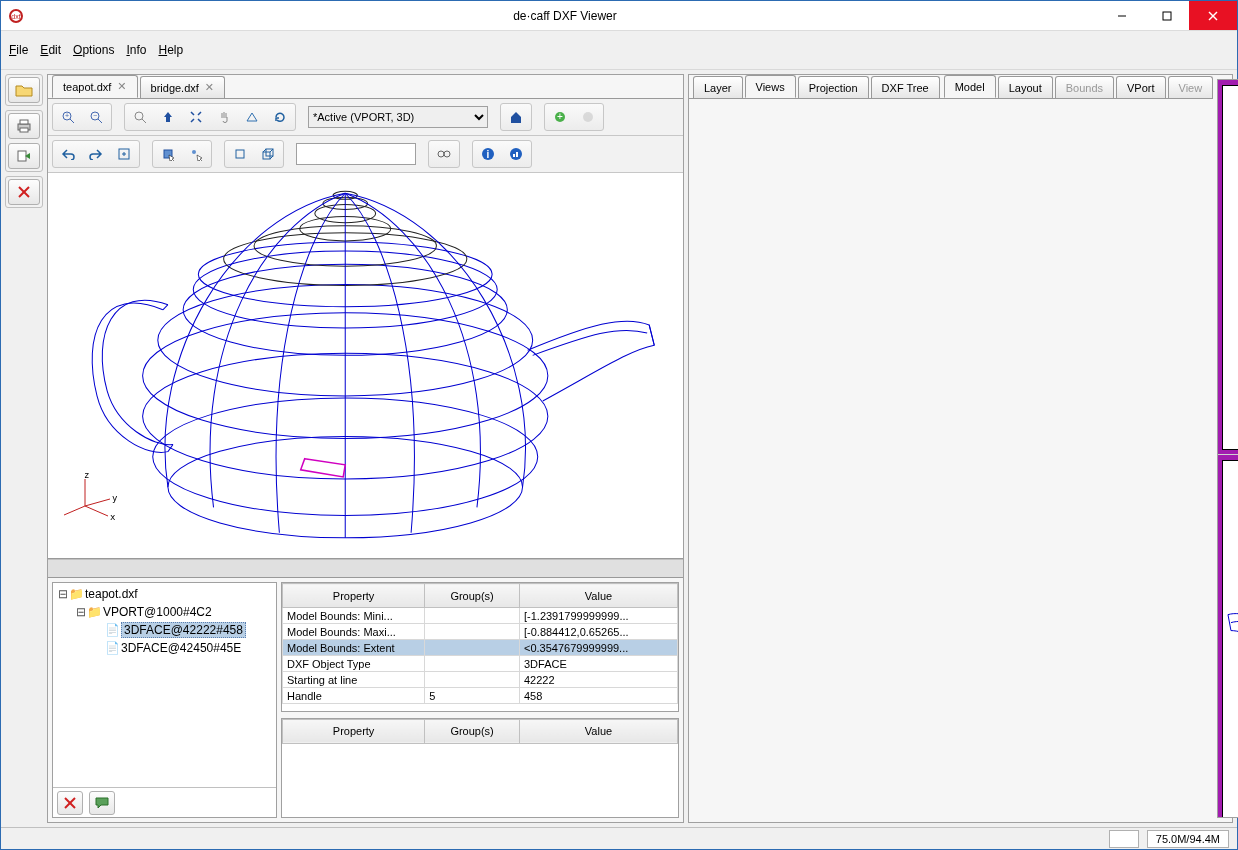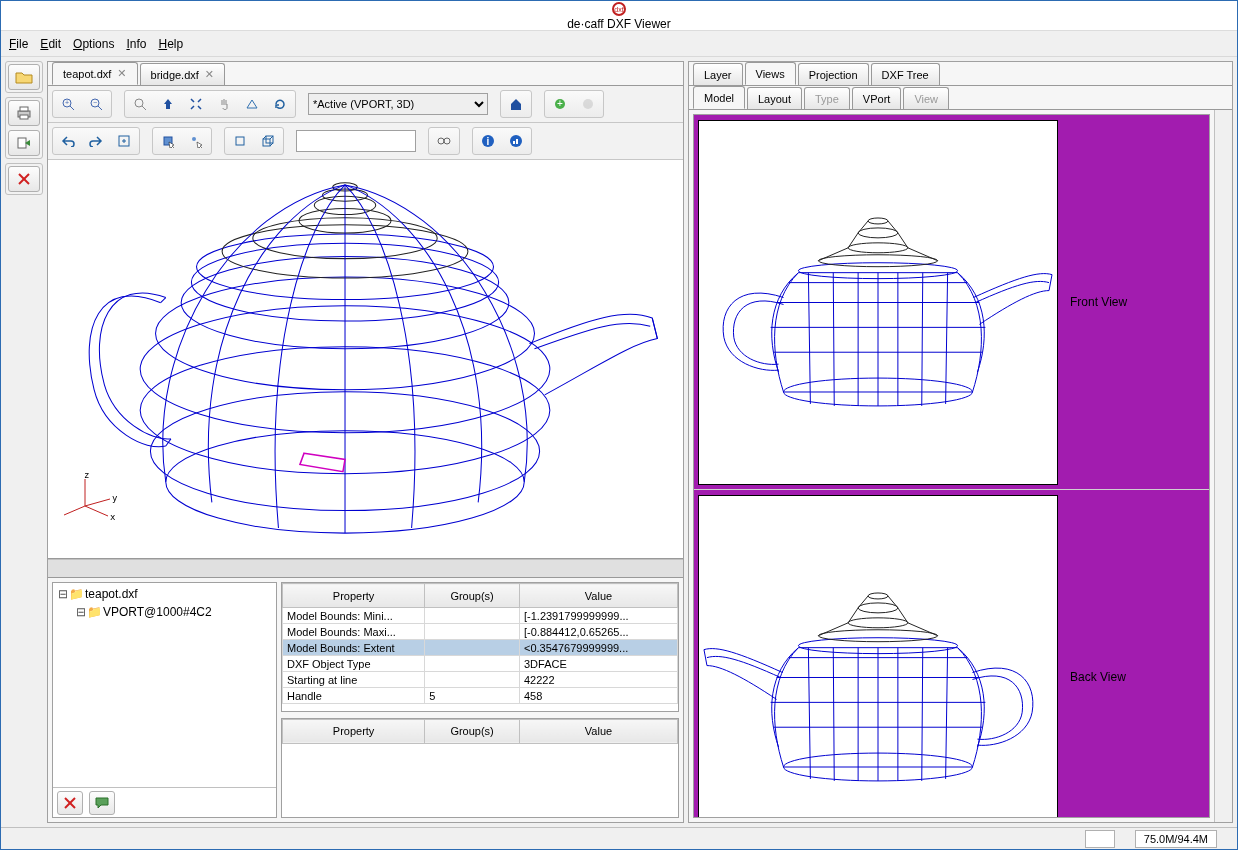--- a/index.html
+++ b/index.html
@@ -2,37 +2,37 @@
 <html><head>
 <meta charset="utf-8">
 <style>
   * { box-sizing: border-box; }
   html, body { margin:0; padding:0; height:100%; font-family: "Segoe UI", Tahoma, sans-serif; font-size:12px; overflow:hidden; }
   body { background:#fff; }
 
   .window { width:1238px; height:850px; border:1px solid #2c6bb2; display:flex; flex-direction:column; background:#f0f0f0; }
 
   
-  .titlebar { height:30px; background:#fff; display:flex; align-items:center; border-bottom:1px solid #dcdcdc; flex-shrink:0;flex-direction:column;}
+  .titlebar { height:30px; background:#fff; display:flex; align-items:center; border-bottom:1px solid #dcdcdc; flex-shrink:0;}
   .titlebar .app-icon { width:30px; display:flex; align-items:center; justify-content:center; }
   .titlebar .title { flex:1; text-align:center; color:#000; font-size:12px; }
   .titlebar .winbtns { display:flex; height:100%; }
   .titlebar .winbtn { width:45px; display:flex; align-items:center; justify-content:center; font-size:14px; color:#000;}
   .titlebar .winbtn.close { background:#e81123; color:#fff; width:48px; font-size:16px;}
 
   
-  .menubar { height:26px; display:flex; align-items:center; gap:12px; padding:0 8px; background:#f0f0f0; border-bottom:1px solid #d9d9d9; flex-shrink:0;}
+  .menubar { height:39px; display:flex; align-items:center; gap:12px; padding:0 8px; background:#f0f0f0; border-bottom:1px solid #d9d9d9; flex-shrink:0;}
   .menubar .menuitem { color:#000; }
   .menubar .menuitem u { text-decoration:underline; }
 
   
   .content { flex:1; display:flex; min-height:0; padding:4px; gap:4px; background:#f0f0f0;}
   .leftcol { width:38px; display:flex; flex-direction:column; gap:4px; flex-shrink:0;}
   .midcol { flex:1; display:flex; flex-direction:column; min-width:0; border:1px solid #a0a0a0; background:#f6f6f6;}
-  .rightcol { width:545px; display:flex; flex-direction:column; border:1px solid #a0a0a0; background:#f6f6f6; flex-shrink:0;}
+  .rightcol { width:545px; display:flex; border:1px solid #a0a0a0; background:#f6f6f6; flex-shrink:0;}
 
   .iconbtn { width:32px; height:26px; background:linear-gradient(#fdfdfd,#e7e7e7); border:1px solid #b0b0b0; border-radius:3px; display:flex; align-items:center; justify-content:center; font-size:14px; }
   .leftcol .group { display:flex; flex-direction:column; gap:4px; padding:2px; border:1px solid #c0c0c0; border-radius:3px; background:#f2f2f2;}
 
   
   .tabrow { display:flex; height:24px; align-items:flex-end; border-bottom:1px solid #999; padding-left:4px; gap:2px; flex-shrink:0;}
   .tab { height:22px; padding:0 10px; display:flex; align-items:center; gap:6px; background:linear-gradient(#fff,#e6e6e6); border:1px solid #999; border-bottom:none; border-radius:3px 3px 0 0; font-size:11px;}
   .tab.active { background:#f6f6f6; height:23px; position:relative; z-index:1; border-bottom:1px solid #f6f6f6;}
   .tab.disabled { color:#999; }
   .tab .close-x { color:#888; font-size:11px;}
@@ -78,21 +78,21 @@
   .rightcol .viewsbody { flex:1; display:flex; min-height:0;}
   .rightcol .viewslist { flex:1; overflow:auto; border:1px solid #a0a0a0; margin:4px; background:#a21caf;}
   .viewitem { height:375px; display:flex; align-items:center; border-bottom:1px solid #d0d0d0;}
   .viewitem .thumb { width:360px; height:365px; border:1px solid #000; margin:4px; background:#fff; position:relative; flex-shrink:0;}
   .viewitem .vlabel { padding-left:8px; font-size:12px;}
   .rscrollbar { width:18px; background:#f0f0f0; border-left:1px solid #c0c0c0;}
 
   
   .statusbar { height:22px; background:#f0f0f0; border-top:1px solid #c0c0c0; display:flex; align-items:center; flex-shrink:0;}
   .statusbar .spacer { flex:1;}
-  .statusbar .cell { border:1px solid #b0b0b0; padding:0 8px; height:18px; line-height:16px; margin-right:20px; font-size:11px; background:#fff; min-width:30px;}
+  .statusbar .cell { border:1px solid #b0b0b0; padding:0 8px; height:18px; line-height:16px; margin-right:8px; font-size:11px; background:#fff; min-width:30px;}
 
   svg.teapot { width:100%; height:100%; }
   svg.teapot path, svg.teapot line, svg.teapot ellipse { stroke:#0000d0; stroke-width:1; fill:none;}
   svg.teapot .lid { stroke:#222;}
   svg.teapot .sel { stroke:#d000c0; stroke-width:1.5;}
 
   svg.teapot-thumb { width:100%; height:100%;}
   svg.teapot-thumb path, svg.teapot-thumb line, svg.teapot-thumb ellipse { stroke:#0000d0; stroke-width:1; fill:none;}
   svg.teapot-thumb .lid { stroke:#222;}
 </style>
@@ -389,20 +389,24 @@
 
       <div class="bottomarea">
         <div class="bottom-content">
 
           <div class="treepane">
             <div class="treebody tree">
               <ul>
                 <li><span class="toggle">⊟</span><span class="nodeicon">📁</span><span>teapot.dxf</span>
                   <ul>
                     <li><span class="toggle">⊟</span><span class="nodeicon">📁</span><span>VPORT@1000#4C2</span>
+                      <ul>
+                        <li><span class="toggle">&nbsp;</span><span class="nodeicon">📄</span><span class="selected">3DFACE@42222#458</span></li>
+                        <li><span class="toggle">&nbsp;</span><span class="nodeicon">📄</span><span>3DFACE@42450#45E</span></li>
+                      </ul>
                     </li>
                   </ul>
                 </li>
               </ul>
             </div>
             <div class="treetoolbar">
               <div class="iconbtn" style="width:26px;height:24px">
                   <svg width="12" height="12">
                     <line x1="1" y1="1" x2="11" y2="11" stroke="#d02020" stroke-width="2"></line>
                     <line x1="11" y1="1" x2="1" y2="11" stroke="#d02020" stroke-width="2"></line>
@@ -490,21 +494,21 @@
     <div class="rightcol">
       <div class="tabrow">
         <div class="tab">Layer</div>
         <div class="tab active">Views</div>
         <div class="tab">Projection</div>
         <div class="tab">DXF Tree</div>
       </div>
       <div class="tabrow">
         <div class="tab active">Model</div>
         <div class="tab">Layout</div>
-        <div class="tab disabled">Type</div>
+        <div class="tab disabled">Bounds</div>
         <div class="tab">VPort</div>
         <div class="tab disabled">View</div>
       </div>
       <div class="viewsbody">
         <div class="viewslist">
           <div class="viewitem">
             <div class="thumb">
               <svg class="teapot-thumb" viewBox="0 0 360 360">
                 <g transform="translate(180 210)">
                   <ellipse cx="0" cy="60" rx="95" ry="14"></ellipse>

